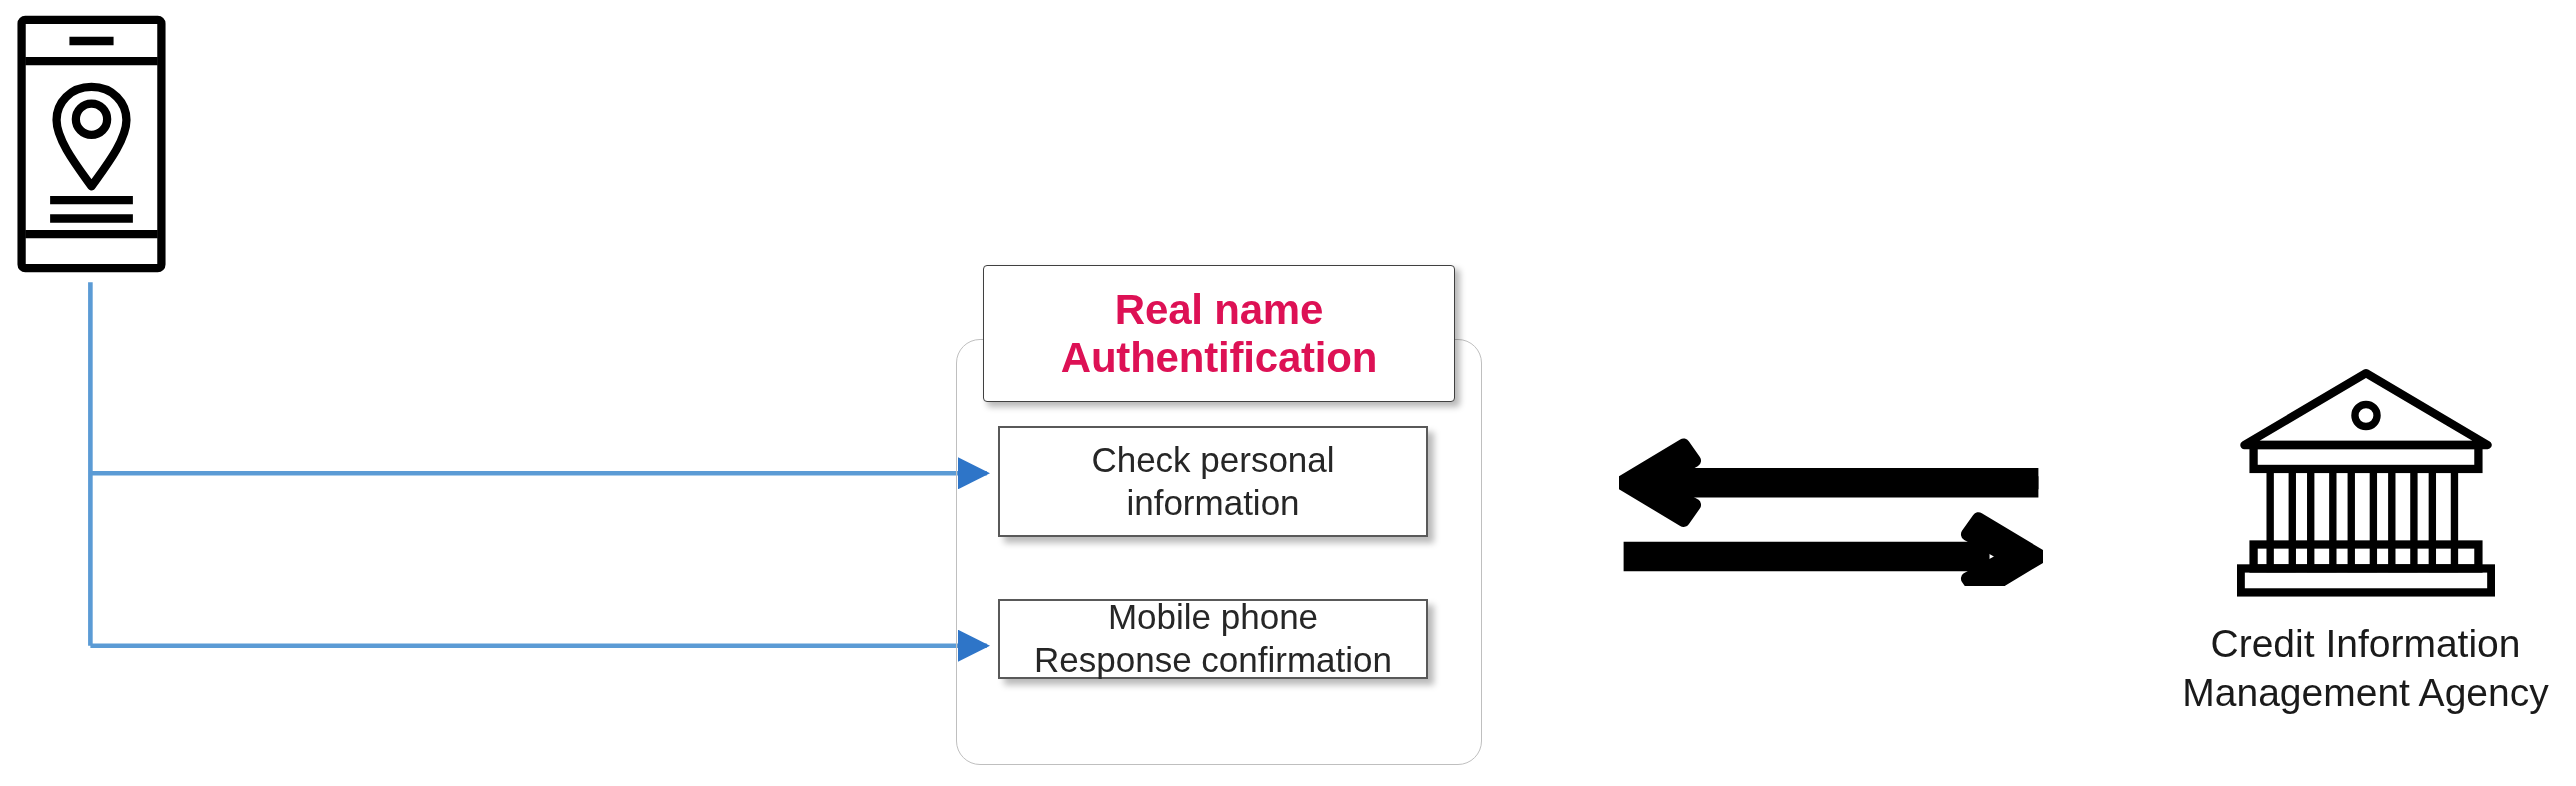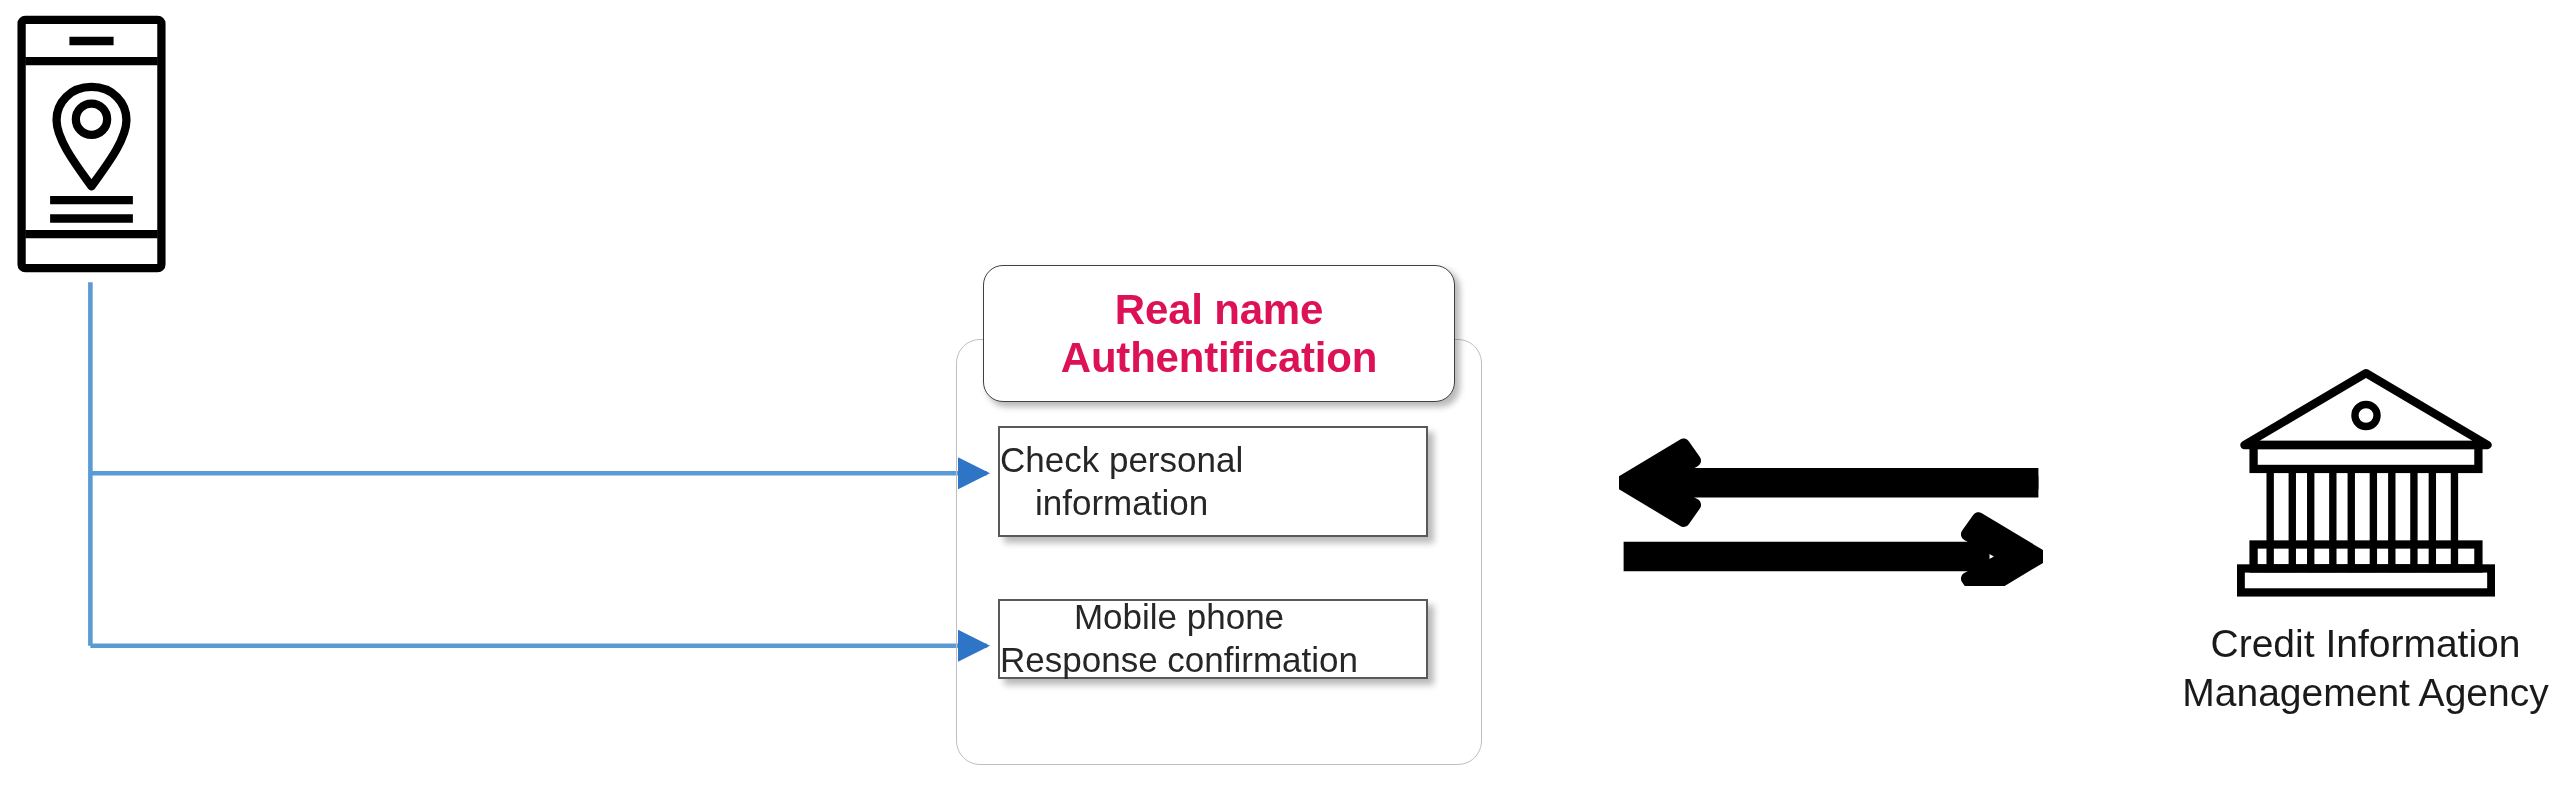--- a/index.html
+++ b/index.html
@@ -55,21 +55,21 @@
   }
 
   
   #auth-title-box {
     position: absolute;
     left: 983px;
     top: 265px;
     width: 472px;
     height: 137px;
     border: 1.8px solid #404040;
-    border-radius: 20px;
+    border-radius: 4px;
     background: #ffffff;
     box-sizing: border-box;
     box-shadow: 4.6px 4.6px 6.5px rgba(0,0,0,0.28);
     display: flex;
     align-items: center;
     justify-content: center;
     z-index: 5;
   }
   #auth-title-box .title-text {
     color: #DD1155;
@@ -84,21 +84,21 @@
   
   .step-box {
     position: absolute;
     width: 430px;
     border: 2.8px solid #595959;
     background: #ffffff;
     box-sizing: border-box;
     box-shadow: 5.5px 5.5px 6.5px rgba(0,0,0,0.27);
     display: flex;
     align-items: center;
-    justify-content: flex-start;
+    justify-content: center;
     z-index: 4;
   }
   .step-box .step-text {
     color: #262626;
     font-size: 35px;
     line-height: 1.22;
     text-align: center;
     white-space: pre-line;
     font-weight: normal;
   }

